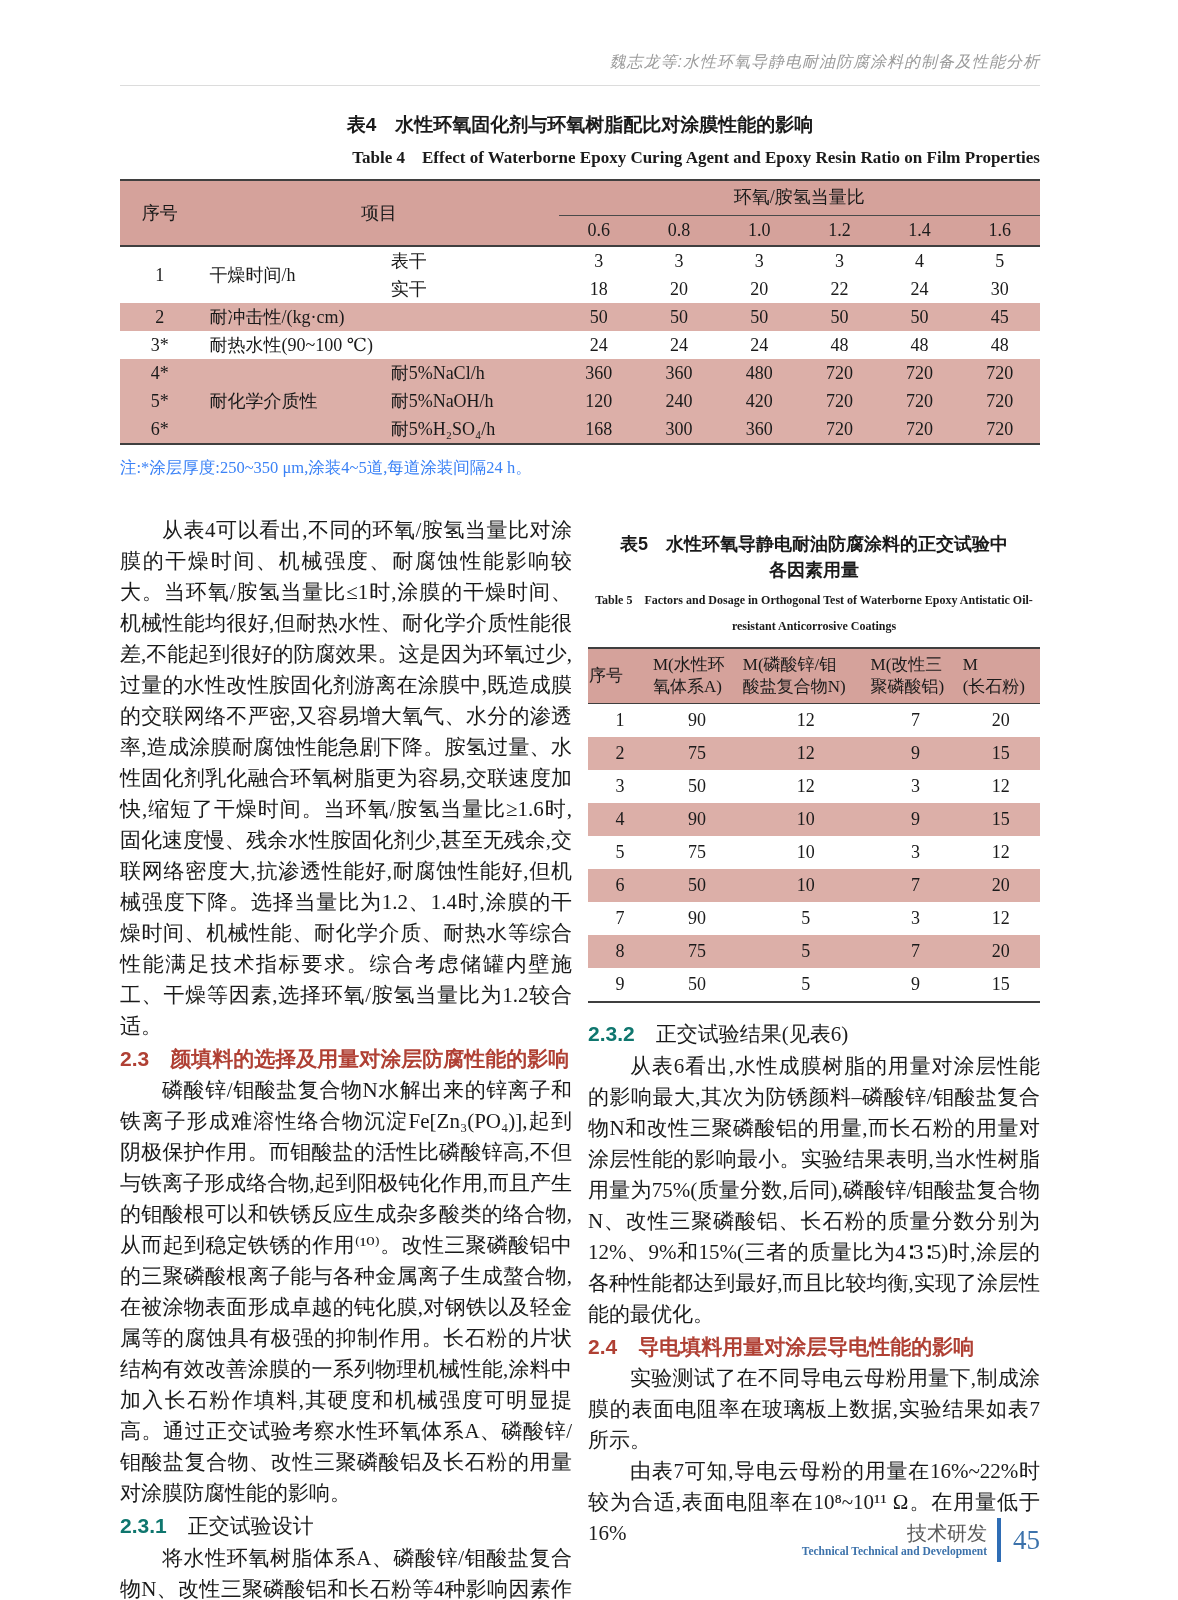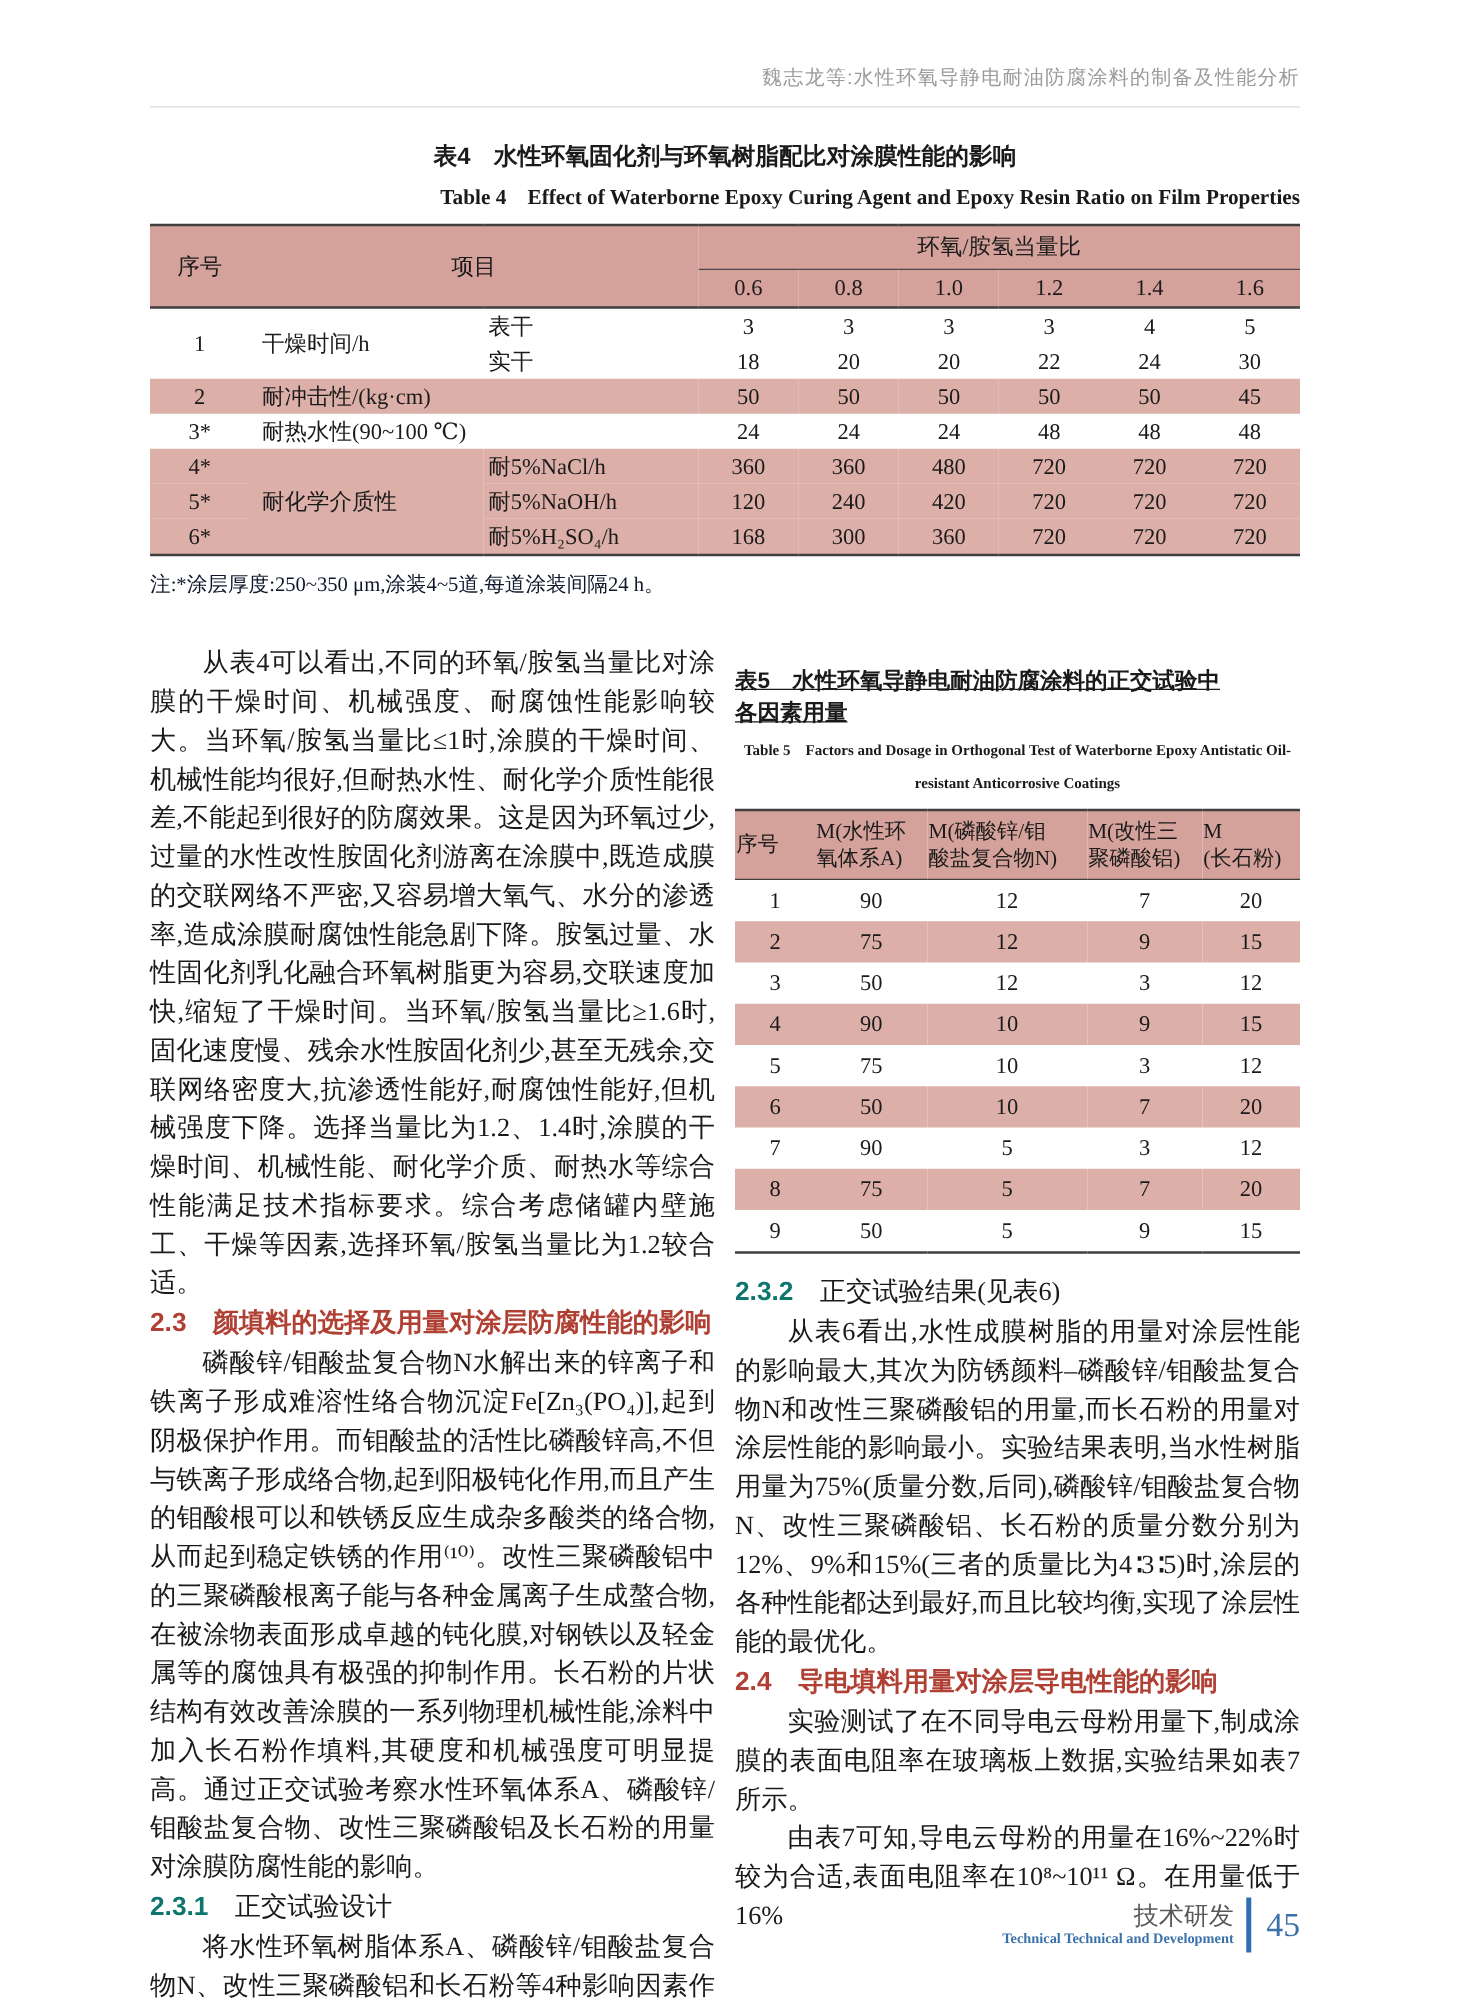--- a/index.html
+++ b/index.html
@@ -1,53 +1,53 @@
 <!DOCTYPE html>
 <html lang="zh"><head>
 <meta charset="utf-8">
 <style>
   html,body{margin:0;padding:0;background:#ffffff;}
   .page{position:relative;width:1178px;height:1600px;background:#ffffff;overflow:hidden;
         font-family:"Liberation Serif","DejaVu Serif",serif;color:#1a1a1a;
         box-sizing:border-box;padding:52px 138px 0 120px;}
   
   .running-head{text-align:right;font-family:"Liberation Sans","DejaVu Sans",sans-serif;
-        font-size:16px;color:#9b9b9b;letter-spacing:1px;}
+        font-size:16px;color:#9b9b9b;letter-spacing:1px;font-style:italic;}
   .head-rule{border-bottom:1px solid #dcdcdc;margin-top:12px;margin-bottom:26px;}
   
   .t4-title-cn{text-align:center;font-family:"Liberation Sans","DejaVu Sans",sans-serif;
         font-weight:bold;font-size:19px;margin-bottom:8px;}
   .t4-title-en{text-align:right;font-weight:bold;font-size:17px;margin-bottom:10px;}
   
   table{border-collapse:collapse;}
   .t4{width:920px;border-top:2px solid #3f3f3f;border-bottom:2px solid #3f3f3f;font-size:18px;}
   .t4 thead{border-bottom:2px solid #3f3f3f;}
   .t4 thead th{background:#d5a29b;font-weight:normal;padding:4px 2px;font-size:18px;}
   .t4 th.group{border-bottom:1.5px solid #4a4a4a;padding-bottom:6px;}
   .t4 td{height:28px;text-align:center;padding:0 2px;}
   .t4 .c-no{width:80px;}
   .t4 .item{text-align:left;width:186px;padding-left:10px;}
   .t4 .sub{text-align:left;width:172px;padding-left:4px;}
   .t4 .num{width:80px;}
   tr.pink td{background:#dcafa8;}
-  .t4-note{margin-top:12px;font-size:16.5px;color:#0f172a;}
+  .t4-note{margin-top:12px;font-size:16.5px;color:#3b82f6;}
   
   .cols{display:flex;margin-top:36px;gap:16px;}
   .col{width:452px;font-size:21px;line-height:31px;text-align:justify;}
   .col p{margin:0;}
   p.indent{text-indent:2em;}
   .h-red,.h-mixed{font-family:"Liberation Sans","DejaVu Sans",sans-serif;font-size:21px;
         line-height:33px;font-weight:bold;}
   .h-red{color:#b04034;}
   .h-mixed .hnum{color:#0f766e;}
   .h-mixed .htitle{color:#1a1a1a;font-weight:normal;font-family:"Liberation Serif","DejaVu Serif",serif;}
   .hsp{display:inline-block;width:1em;}
   
-  .t5-title-cn{text-align:left;font-family:"Liberation Sans","DejaVu Sans",sans-serif;
-        font-weight:bold;font-size:18px;line-height:26px;margin-top:16px;text-decoration:underline;}
+  .t5-title-cn{text-align:center;font-family:"Liberation Sans","DejaVu Sans",sans-serif;
+        font-weight:bold;font-size:18px;line-height:26px;margin-top:16px;}
   .t5-title-en{text-align:center;font-weight:bold;font-size:12px;line-height:26px;margin:4px 0 8px 0;}
   
   .t5{width:452px;border-top:2px solid #3f3f3f;border-bottom:2px solid #3f3f3f;font-size:18px;}
   .t5 thead{border-bottom:1.8px solid #3f3f3f;}
   .t5 thead th{background:#d5a29b;font-weight:normal;padding:5px 1px;font-size:17px;
         line-height:22px;white-space:pre-line;}
   .t5 th.c1{width:62px;}
   .t5 td{height:29px;text-align:center;}
   
   .footer{position:absolute;right:138px;bottom:38px;display:flex;align-items:center;}

